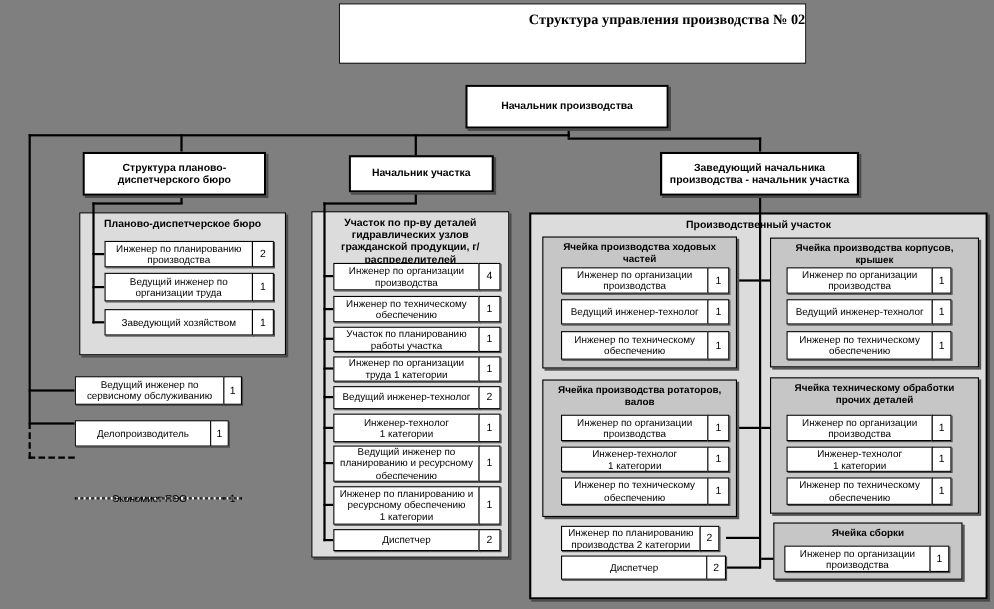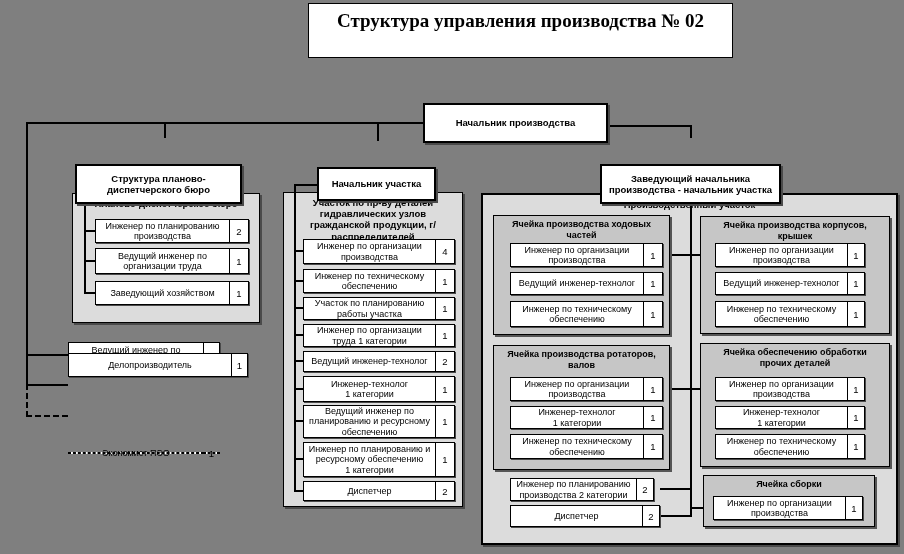--- a/index.html
+++ b/index.html
@@ -8,26 +8,26 @@
     font-family:"Liberation Sans",sans-serif;font-size:9px;color:#000;
   }
   .ln{position:absolute;background:#000;}
   .ln.dash-v{background:none;border-left:2px dashed #000;width:0 !important;}
   .ln.dash-h{background:none;border-top:2px dashed #000;height:0 !important;}
   .titlebox{
     position:absolute;left:308px;top:3px;width:423px;height:53px;background:#fff;
     border:1px solid #000;text-align:center;
   }
   .titlebox .t{
-    padding-top:6px;font-family:"Liberation Serif",serif;font-weight:bold;font-size:19px;
+    padding-top:6px;font-family:"Liberation Serif",serif;font-weight:bold;font-size:13px;text-align:right;
   }
   .node{
     position:absolute;background:#fff;border:2px solid #000;box-shadow:2px 2px 0 #4a4a4a;
     display:flex;align-items:center;justify-content:center;text-align:center;
-    font-weight:bold;font-size:9.5px;line-height:1.2;padding:0 3px;box-sizing:border-box;z-index:2;margin-top:26px;
+    font-weight:bold;font-size:9.5px;line-height:1.2;padding:0 3px;box-sizing:border-box;z-index:2;
   }
   .panel{
     position:absolute;background:#dcdcdc;border:1px solid #000;box-shadow:2px 2px 0 #4a4a4a;
     box-sizing:border-box;z-index:0;
   }
   .panel .ph{
     text-align:center;font-weight:bold;font-size:9.5px;line-height:1.18;padding-top:4px;
   }
   .subpanel{
     position:absolute;background:#c6c6c6;border:1px solid #000;box-shadow:2px 2px 0 #555;
@@ -69,21 +69,21 @@
   <div class="subpanel" style="left:493px;top:215px;width:177px;height:120px">
     <div class="ph" style="padding:3px 12px 0">Ячейка производства ходовых частей</div>
   </div>
   <div class="subpanel" style="left:700px;top:216px;width:190px;height:118px">
     <div class="ph" style="padding:3px 12px 0">Ячейка производства корпусов, крышек</div>
   </div>
   <div class="subpanel" style="left:493px;top:345px;width:177px;height:125px">
     <div class="ph" style="padding:3px 12px 0">Ячейка производства ротаторов, валов</div>
   </div>
   <div class="subpanel" style="left:700px;top:343px;width:190px;height:124px">
-    <div class="ph" style="padding:3px 12px 0">Ячейка обеспечению обработки прочих деталей</div>
+    <div class="ph" style="padding:3px 12px 0">Ячейка техническому обработки прочих деталей</div>
   </div>
   <div class="subpanel" style="left:703px;top:475px;width:172px;height:52px">
     <div class="ph">Ячейка сборки</div>
   </div>
 
   <i class="ln" style="left:516px;top:116px;width:2px;height:9px"></i>
   <i class="ln" style="left:26px;top:122px;width:492px;height:2px"></i>
   <i class="ln" style="left:516px;top:125px;width:176px;height:2px"></i>
   <i class="ln" style="left:164px;top:122px;width:2px;height:16px"></i>
   <i class="ln" style="left:377px;top:122px;width:2px;height:19px"></i>
@@ -139,41 +139,41 @@
   <i class="ln" style="left:692px;top:507px;width:21px;height:2px"></i>
   <i class="ln" style="left:660px;top:488px;width:31px;height:2px"></i>
   <i class="ln" style="left:660px;top:515px;width:31px;height:2px"></i>
 
   <div class="titlebox">
     <div class="t">Структура управления производства № 02</div>
   </div>
 
   <div class="node" style="left:423px;top:77px;width:185px;height:40px">Начальник производства</div>
   <div class="node" style="left:75px;top:138px;width:167px;height:40px">Структура планово-диспетчерского бюро</div>
-  <div class="node" style="left:317px;top:141px;width:119px;height:34px">Начальник участка</div>
+  <div class="node" style="left:317px;top:141px;width:132px;height:34px">Начальник участка</div>
   <div class="node" style="left:600px;top:138px;width:181px;height:40px">Заведующий начальника производства - начальник участка</div>
 
   <div class="item" style="left:95px;top:219px;width:154px;height:24px">
     <div class="lbl">Инженер по планированию производства</div>
     <div class="cnt">2</div>
   </div>
   <div class="item" style="left:95px;top:248px;width:154px;height:26px">
     <div class="lbl">Ведущий инженер по организации труда</div>
     <div class="cnt">1</div>
   </div>
   <div class="item" style="left:95px;top:281px;width:154px;height:24px">
     <div class="lbl">Заведующий хозяйством</div>
     <div class="cnt">1</div>
   </div>
 
   <div class="item" style="left:68px;top:342px;width:152px;height:26px">
     <div class="lbl">Ведущий инженер по сервисному обслуживанию</div>
     <div class="cnt w17">1</div>
   </div>
-  <div class="item" style="left:68px;top:353px;width:180px;height:24px">
+  <div class="item" style="left:68px;top:382px;width:140px;height:24px">
     <div class="lbl">Делопроизводитель</div>
     <div class="cnt w17">1</div>
   </div>
   <div class="item dashed" style="left:68px;top:404px;width:152px;height:24px">
     <div class="lbl">Экономист ПЭО</div>
     <div class="cnt w17">1</div>
   </div>
 
   <div class="item" style="left:303px;top:239px;width:152px;height:25px">
     <div class="lbl">Инженер по организации производства</div>

